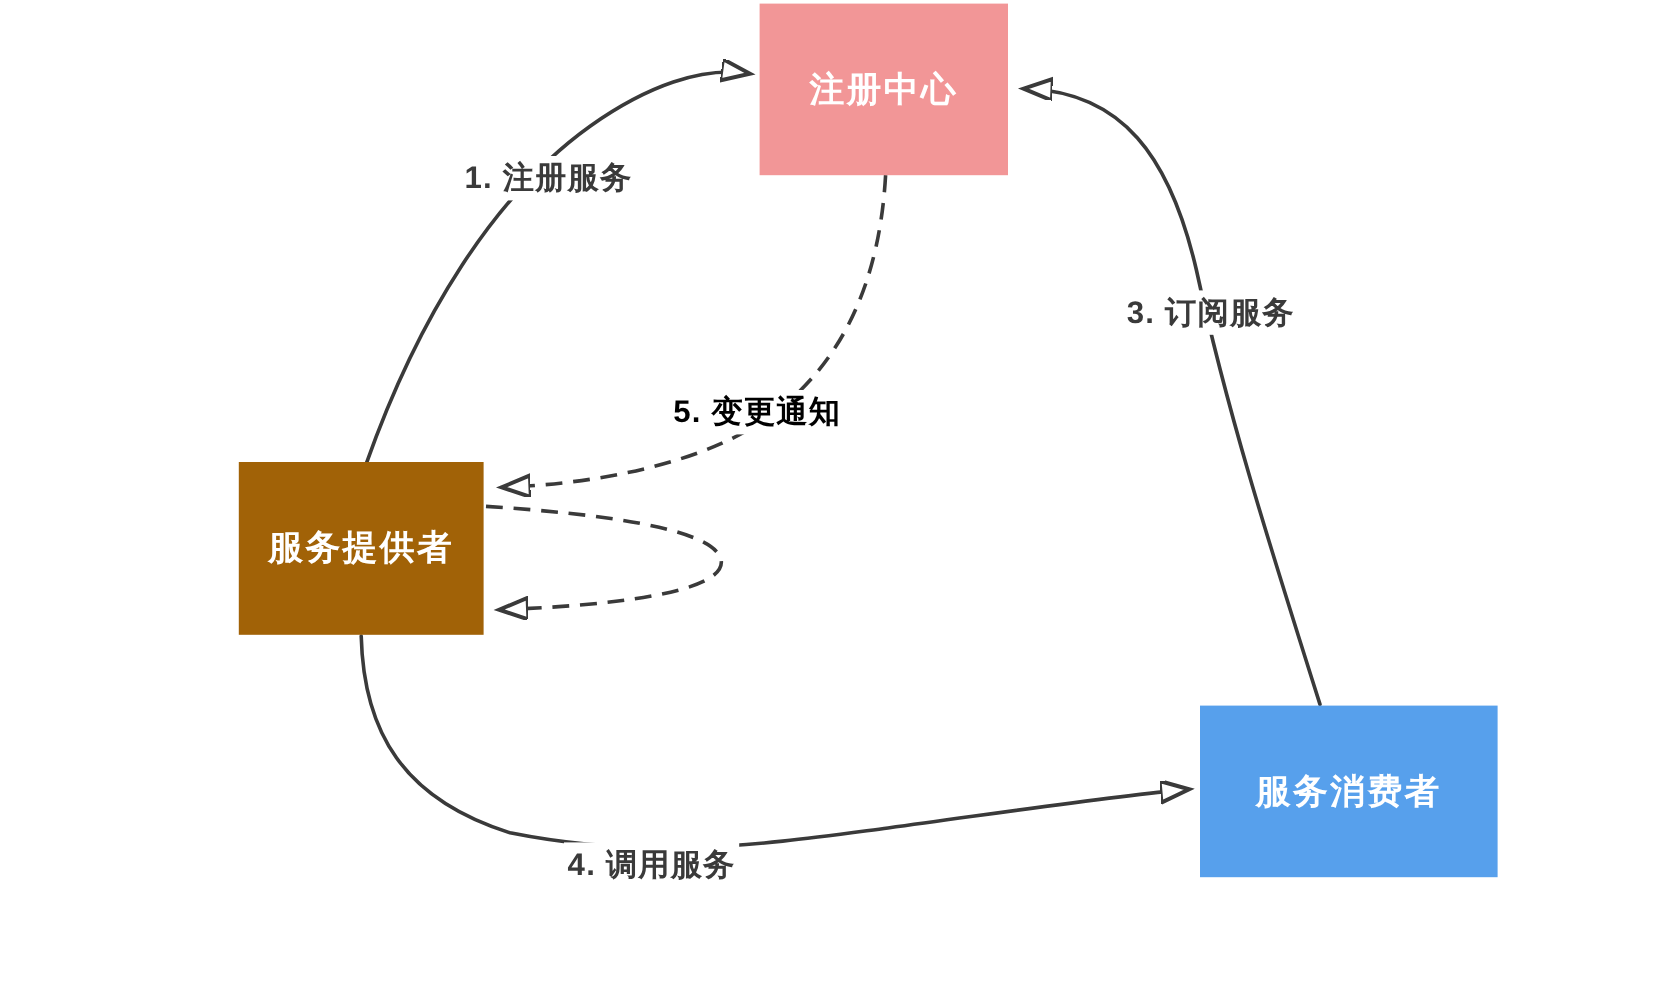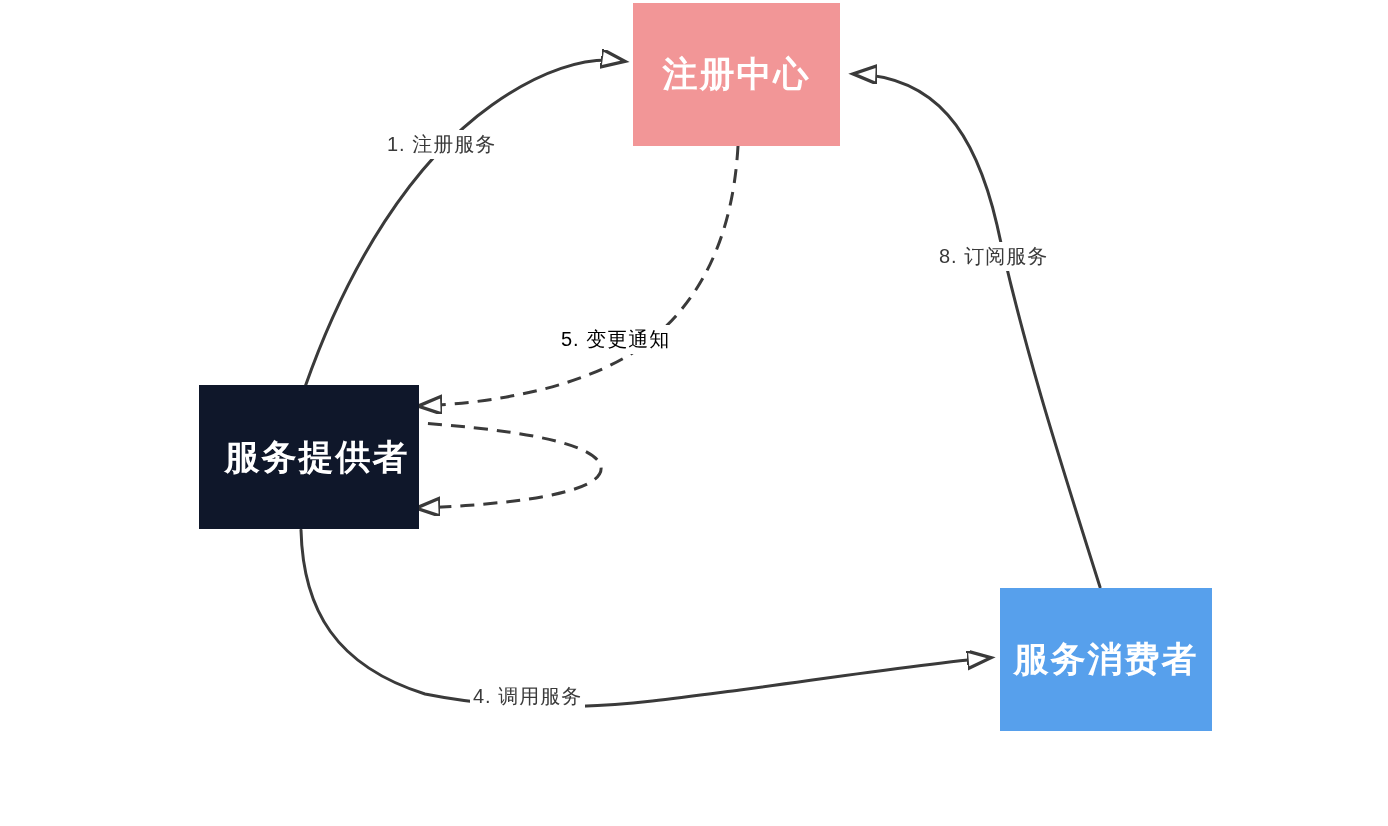--- a/index.html
+++ b/index.html
@@ -21,35 +21,35 @@
     top: 0;
     width: 1388px;
     height: 826px;
   }
   .node {
     position: absolute;
     display: flex;
     align-items: center;
     justify-content: center;
     color: #ffffff;
-    font-size: 35px;
+    font-size: 29px;
     font-weight: bold;
     letter-spacing: 2px;
     text-align: center;
     user-select: none;
   }
   .node-registry  { left: 633px; top: 3px;   width: 207px; height: 143px; }
   .node-provider  { left: 199px; top: 385px; width: 204px; height: 144px; }
-  .node-consumer  { left: 1000px; top: 588px; width: 212px; height: 143px; }
+  .node-consumer  { left: 1000px; top: 588px; width: 248px; height: 143px; }
   .edge-label {
     position: absolute;
     background: #ffffff;
     color: #3a3a3a;
-    font-size: 20px;
-    font-weight: normal;
+    font-size: 26px;
+    font-weight: bold;
     letter-spacing: 1px;
     padding: 1px 3px;
     white-space: nowrap;
     user-select: none;
   }
   .label-register  { left: 384px; top: 130px; }
   .label-subscribe { left: 936px; top: 242px; }
   .label-notify    { left: 558px; top: 325px; }
   .label-cache     { left: 510px; top: 454px; }
   .label-invoke    { left: 470px; top: 682px; }
@@ -74,30 +74,30 @@
 
     <path d="M 738 146 C 733 235, 702 300, 648 342 C 592 386, 498 403, 421 406" fill="none" stroke-width="3" stroke-linecap="butt" stroke-dasharray="14 9" marker-end="url(#arrowOpen)" stroke="#3A3A3A"></path>
 
     <path d="M 405 422 C 498 428, 596 440, 601 467 C 605 495, 500 505, 419 508" fill="none" stroke-width="3" stroke-linecap="butt" stroke-dasharray="14 9" marker-end="url(#arrowOpen)" stroke="#3A3A3A"></path>
   </svg>
 
   <div class="node node-registry" style="background: rgb(242, 150, 151); color: rgb(255, 255, 255);">
     <span>注册中心</span>
   </div>
 
-  <div class="node node-provider" style="background: #0f172a; color: rgb(255, 255, 255); padding-left: 16px;">
+  <div class="node node-provider" style="background: #a16207; color: rgb(255, 255, 255);">
     <span>服务提供者</span>
   </div>
 
   <div class="node node-consumer" style="background: rgb(87, 160, 236); color: rgb(255, 255, 255);">
     <span>服务消费者</span>
   </div>
 
   <div class="edge-label label-register" style="color: rgb(58, 58, 58);">1. 注册服务</div>
 
-  <div class="edge-label label-subscribe" style="color: rgb(58, 58, 58);">8. 订阅服务</div>
+  <div class="edge-label label-subscribe" style="color: rgb(58, 58, 58);">3. 订阅服务</div>
 
 
-  <div class="edge-label label-invoke" style="color: rgb(58, 58, 58);">4. 调用服务</div>
+  <div class="edge-label label-invoke" style="color: rgb(58, 58, 58); margin-top: 20px;">4. 调用服务</div>
 
   <div class="edge-label label-notify" style="color: #000000;">5. 变更通知</div>
 
 </div>
 
 </body></html>

